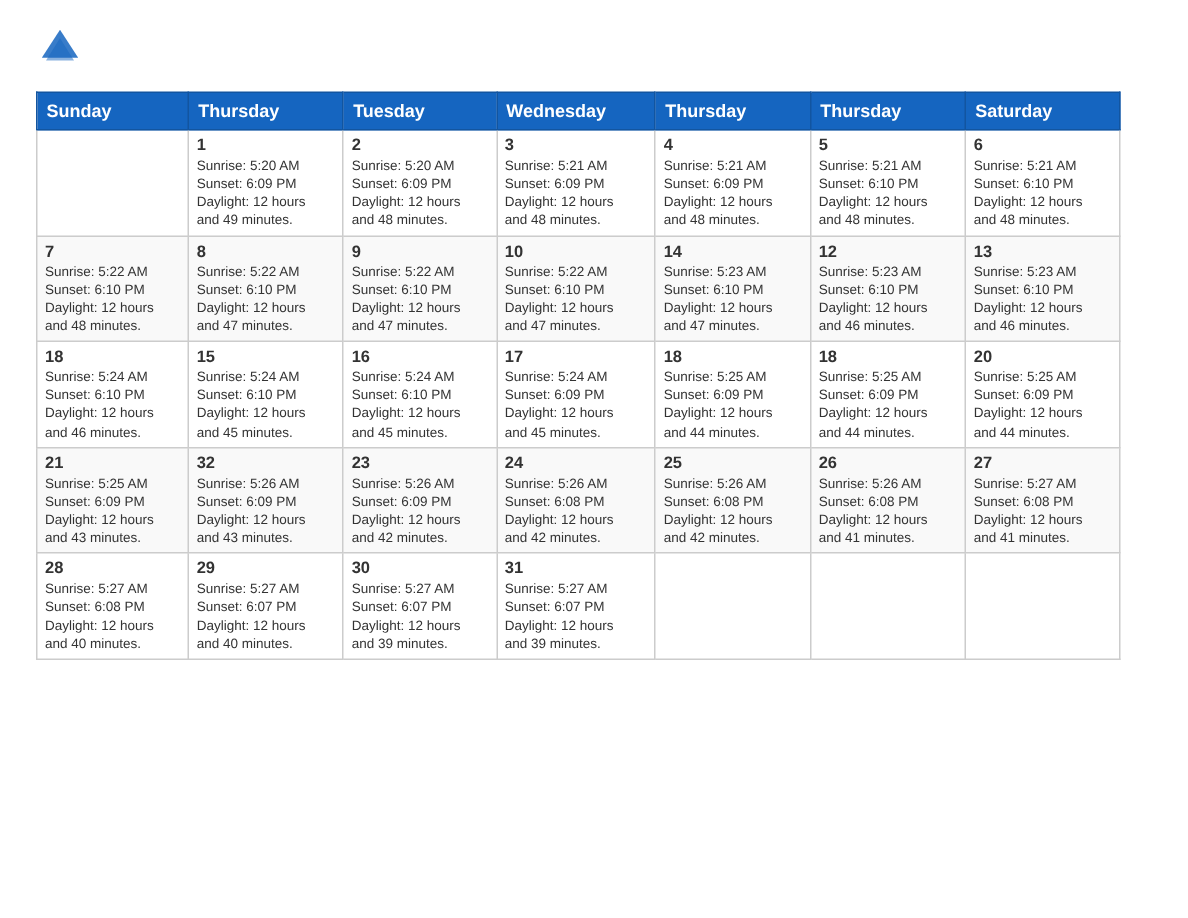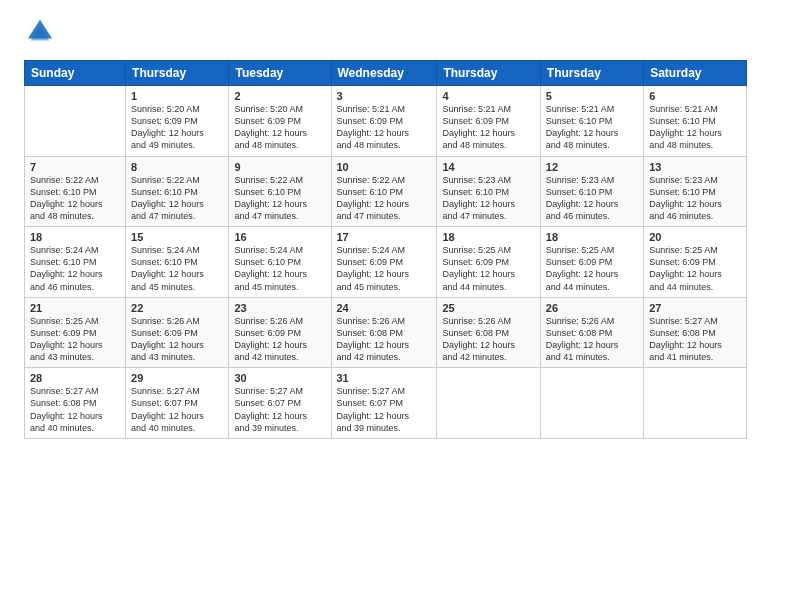--- a/index.html
+++ b/index.html
@@ -236,21 +236,21 @@
         </tr>
         <tr>
           <td>
             <span class="day-num">21</span>
             <div class="day-info" style="white-space: pre-line;">Sunrise: 5:25 AM
 Sunset: 6:09 PM
 Daylight: 12 hours
 and 43 minutes.</div>
           </td>
           <td>
-            <span class="day-num">22</span>
+            <span class="day-num">32</span>
             <div class="day-info" style="white-space: pre-line;">Sunrise: 5:26 AM
 Sunset: 6:09 PM
 Daylight: 12 hours
 and 43 minutes.</div>
           </td>
           <td>
             <span class="day-num">23</span>
             <div class="day-info" style="white-space: pre-line;">Sunrise: 5:26 AM
 Sunset: 6:09 PM
 Daylight: 12 hours

